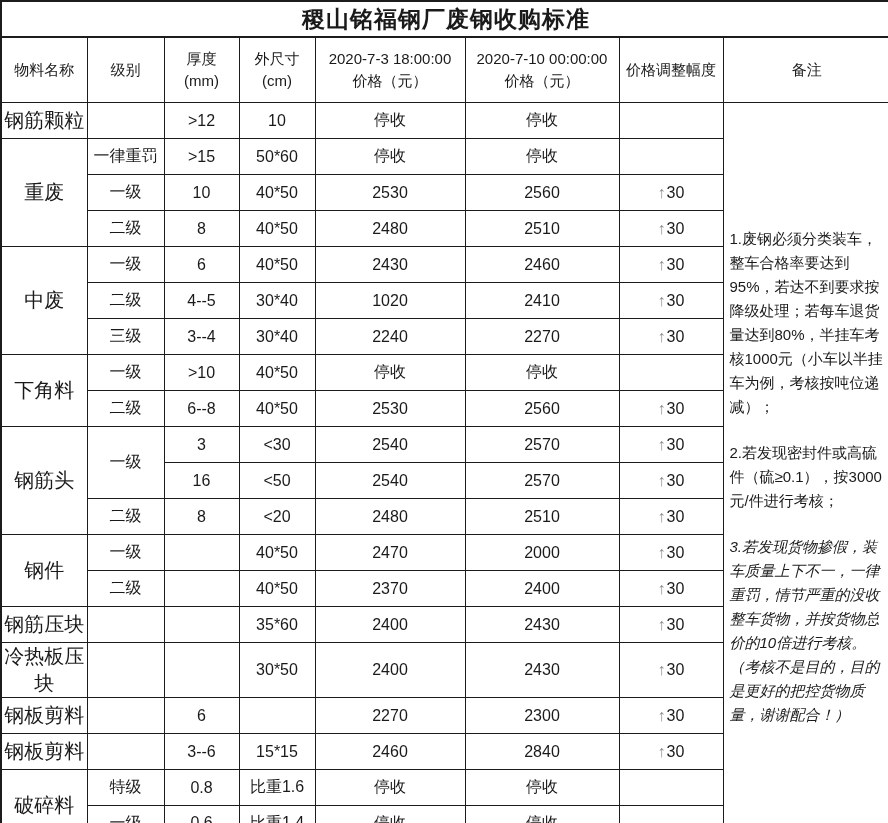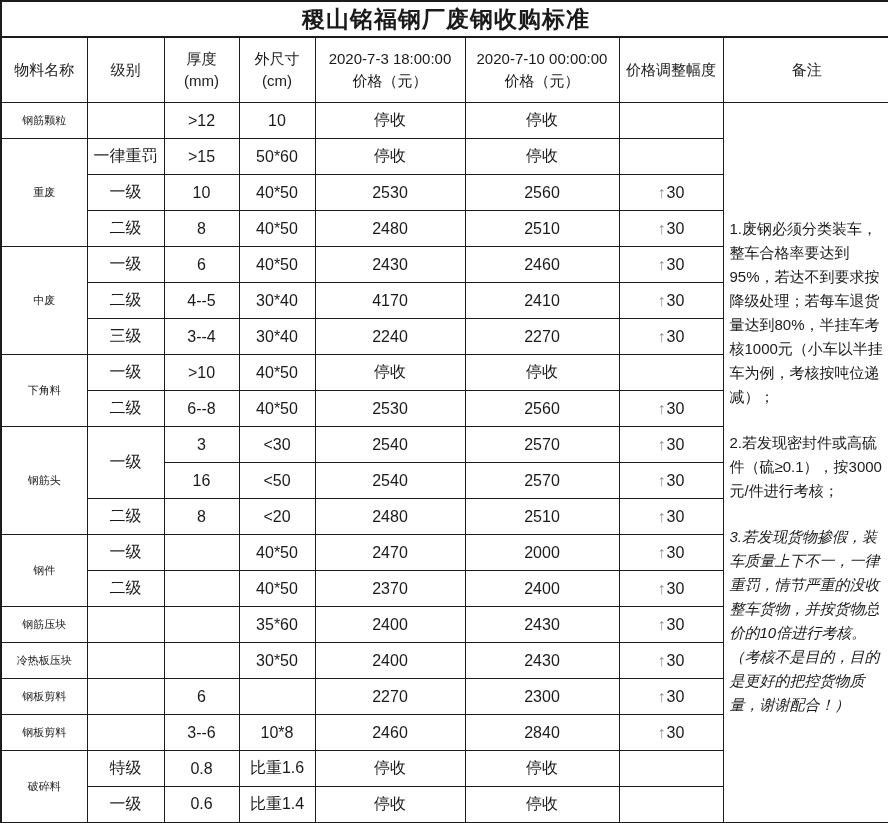--- a/index.html
+++ b/index.html
@@ -39,21 +39,21 @@
     letter-spacing: 1px;
   }
   tr.header-row th {
     height: 64px;
     font-size: 15px;
     line-height: 1.45;
     white-space: pre-line;
   }
   tbody tr { height: 36px; }
   tbody td { font-size: 16px; }
-  td.mat { font-size: 11px; }
+  td.mat { font-size: 20px; }
   td.notes {
     text-align: left;
     vertical-align: middle;
     padding: 14px 4px 4px 6px;
     font-size: 15px;
     line-height: 1.6;
   }
   td.notes p { margin: 0 0 22px 0; }
   td.notes p:last-child { margin-bottom: 0; font-style: italic; }
   .arrow { color: #8c8c8c; padding-right: 1px; }
@@ -138,21 +138,21 @@
           <td>6</td>
           <td>40*50</td>
           <td>2430</td>
           <td>2460</td>
           <td><span class="arrow">↑</span>30</td>
         </tr>
         <tr>
           <td>二级</td>
           <td>4--5</td>
           <td>30*40</td>
-          <td>4170</td>
+          <td>1020</td>
           <td>2410</td>
           <td><span class="arrow">↑</span>30</td>
         </tr>
         <tr>
           <td>三级</td>
           <td>3--4</td>
           <td>30*40</td>
           <td>2240</td>
           <td>2270</td>
           <td><span class="arrow">↑</span>30</td>
@@ -239,21 +239,21 @@
           <td>6</td>
           <td></td>
           <td>2270</td>
           <td>2300</td>
           <td><span class="arrow">↑</span>30</td>
         </tr>
         <tr>
           <td class="mat">钢板剪料</td>
           <td></td>
           <td>3--6</td>
-          <td>10*8</td>
+          <td>15*15</td>
           <td>2460</td>
           <td>2840</td>
           <td><span class="arrow">↑</span>30</td>
         </tr>
         <tr>
           <td rowspan="2" class="mat">破碎料</td>
           <td>特级</td>
           <td>0.8</td>
           <td>比重1.6</td>
           <td>停收</td>

